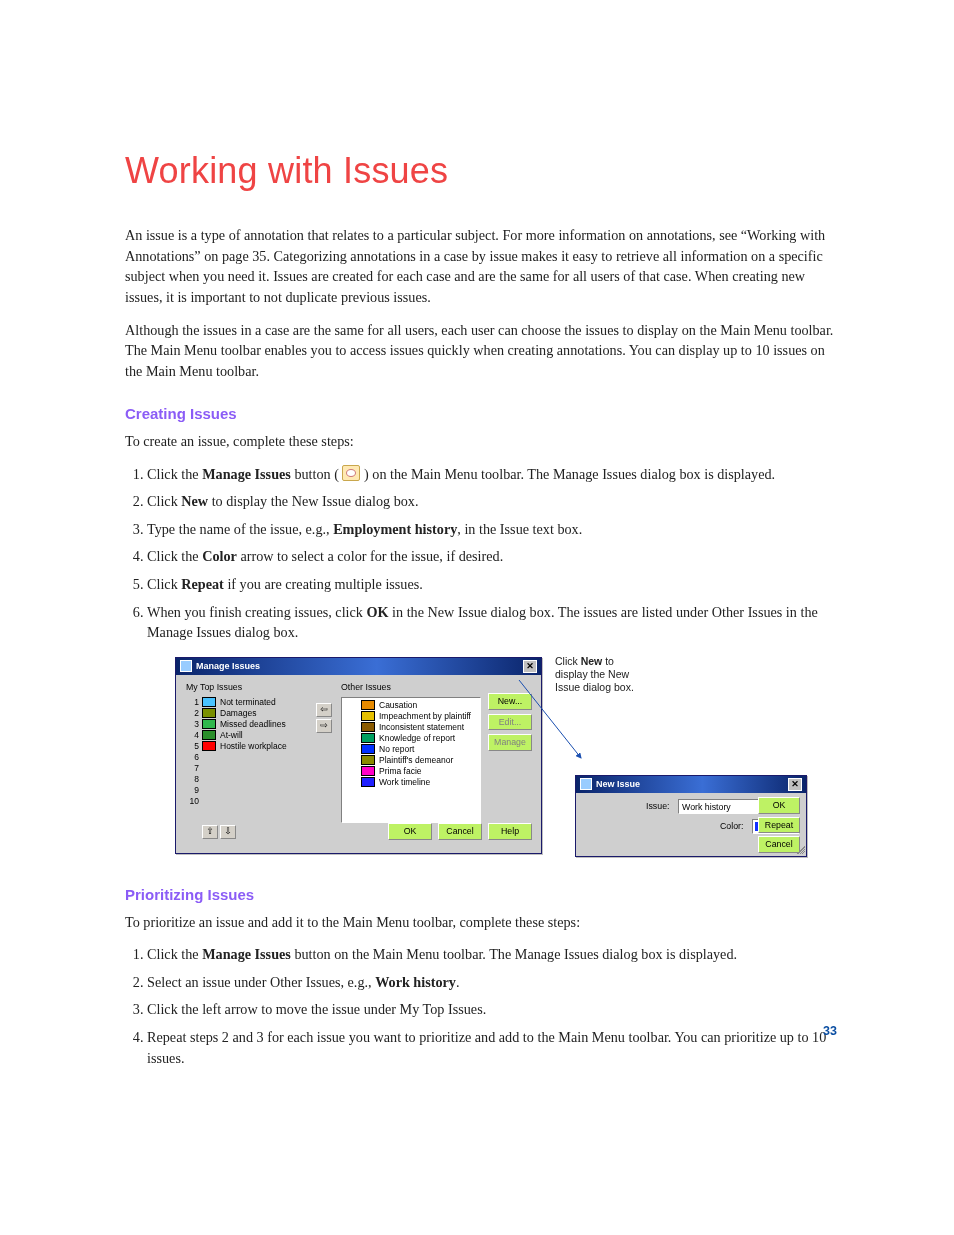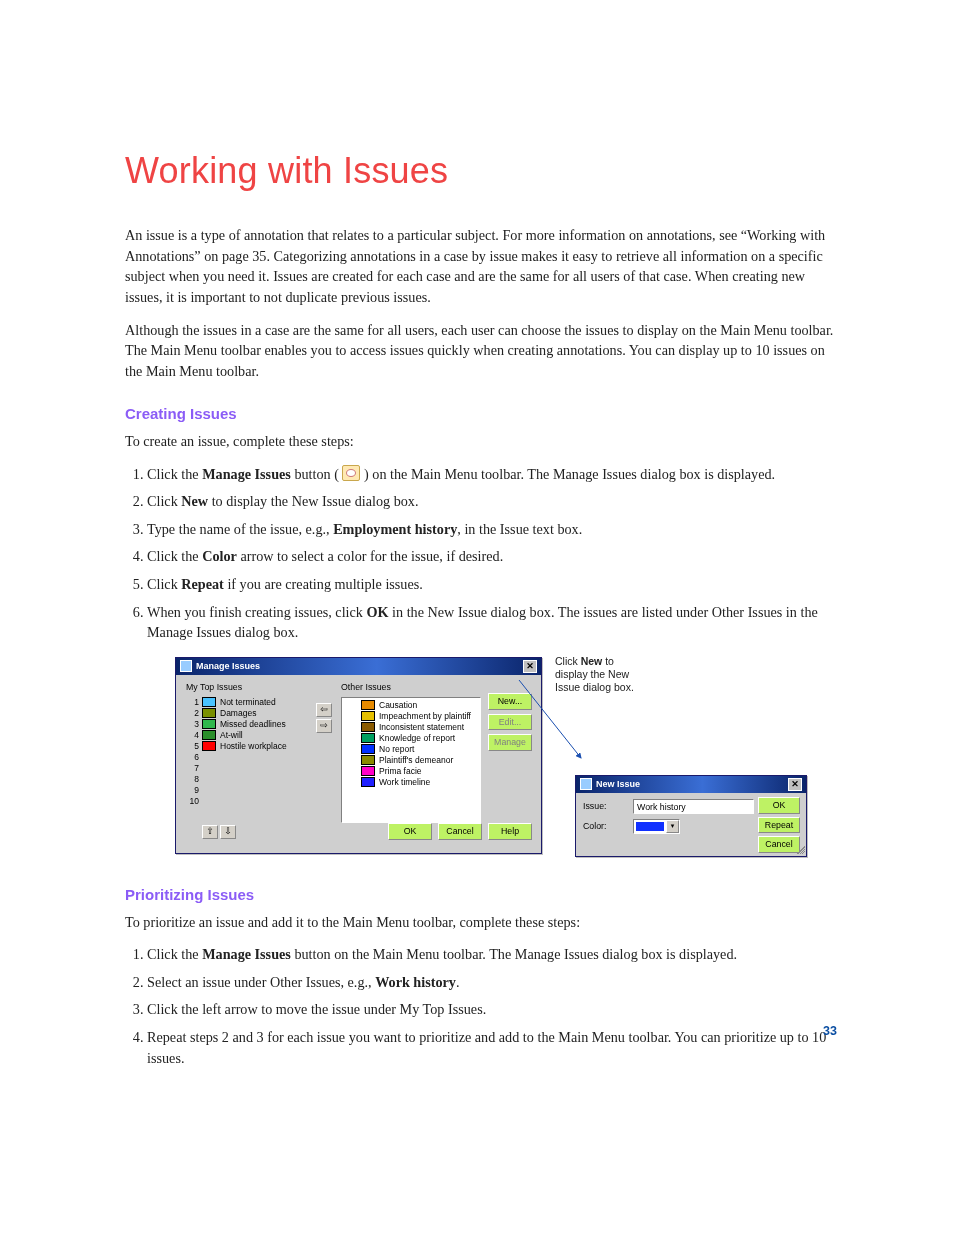--- a/index.html
+++ b/index.html
@@ -124,21 +124,21 @@
   
   .callout{
     position:absolute; left:380px; top:-2px; width:90px;
     font-family:"Segoe UI",Arial,sans-serif; font-size:10.5px; line-height:1.25; color:#222;
   }
   .arrow-svg{ position:absolute; left:340px; top:15px; pointer-events:none;}
 
   
   #new-dlg{ left:400px; top:112px; width:230px; height:80px;margin-top:6px;}
   #new-dlg .body{ padding:6px 7px 6px 7px; position:relative; height:50px;}
-  .form-row{ display:flex; align-items:center; gap:20px; margin-bottom:5px; font-size:8.8px;}
+  .form-row{ display:flex; align-items:center; gap:2px; margin-bottom:5px; font-size:8.8px;justify-content:flex-end;}
   .form-row label{ width:30px;}
   .txt-input{
     background:#fff;border:1px solid #808080;border-right-color:#fff;border-bottom-color:#fff;
     font-size:8.8px;padding:1px 3px;width:113px;height:11px;
   }
   .color-dd{
     display:flex;align-items:center;border:1px solid #808080;border-right-color:#fff;border-bottom-color:#fff;
     background:#fff;height:13px;width:45px;
   }
   .color-dd .sw{ width:28px;height:9px;margin:0 2px;}

